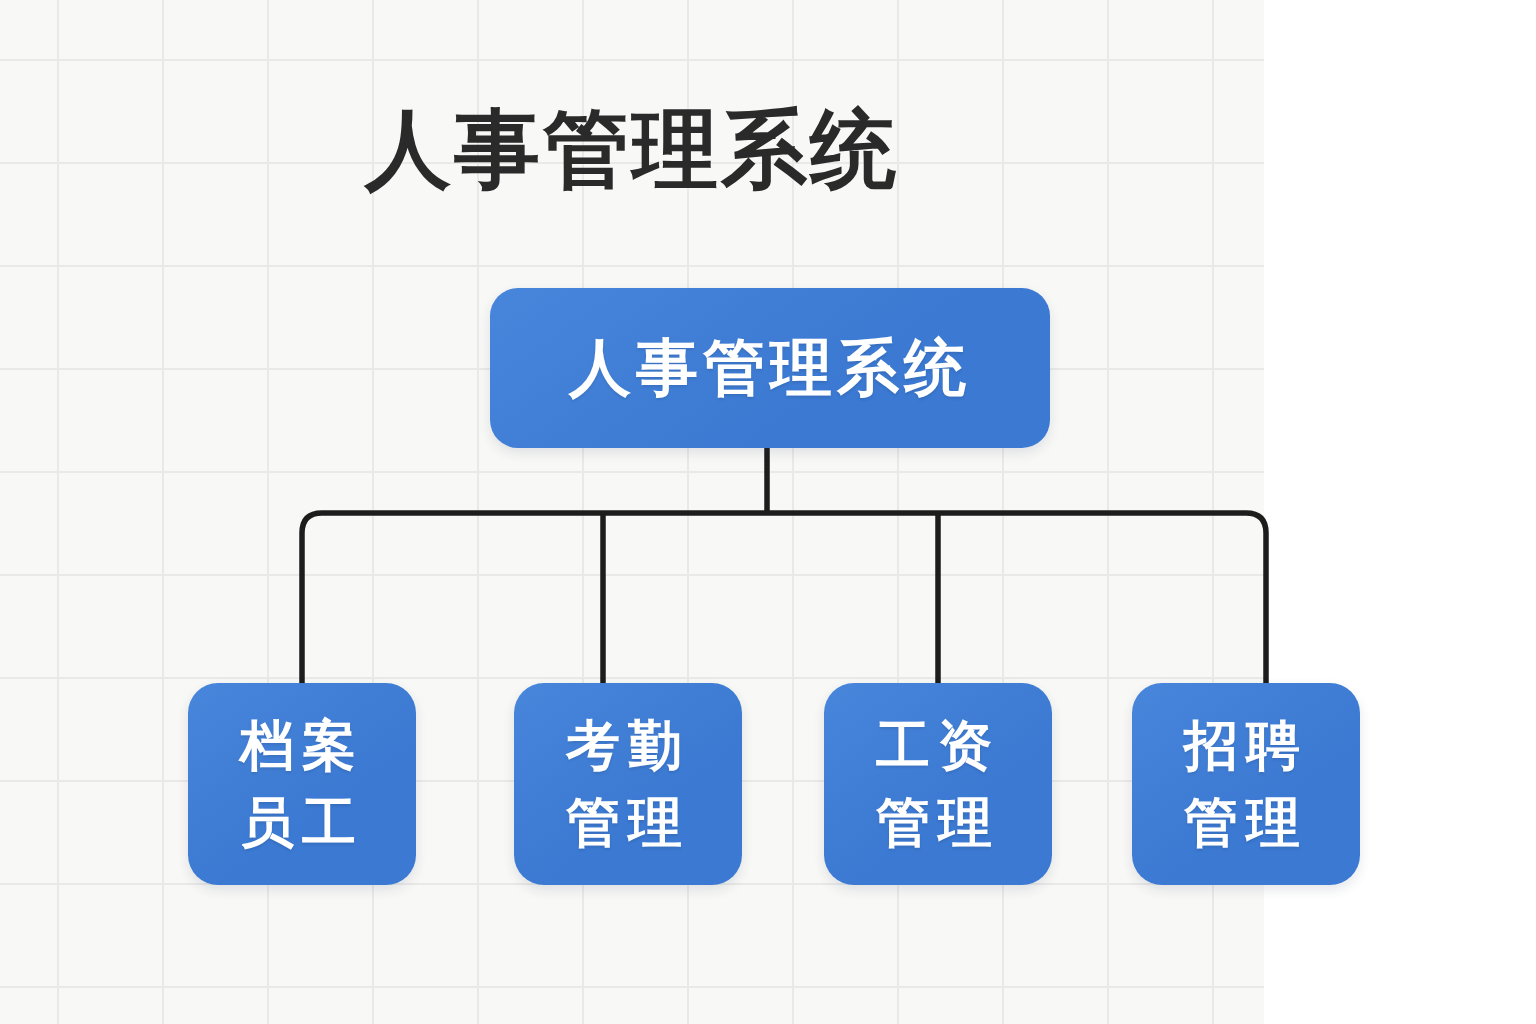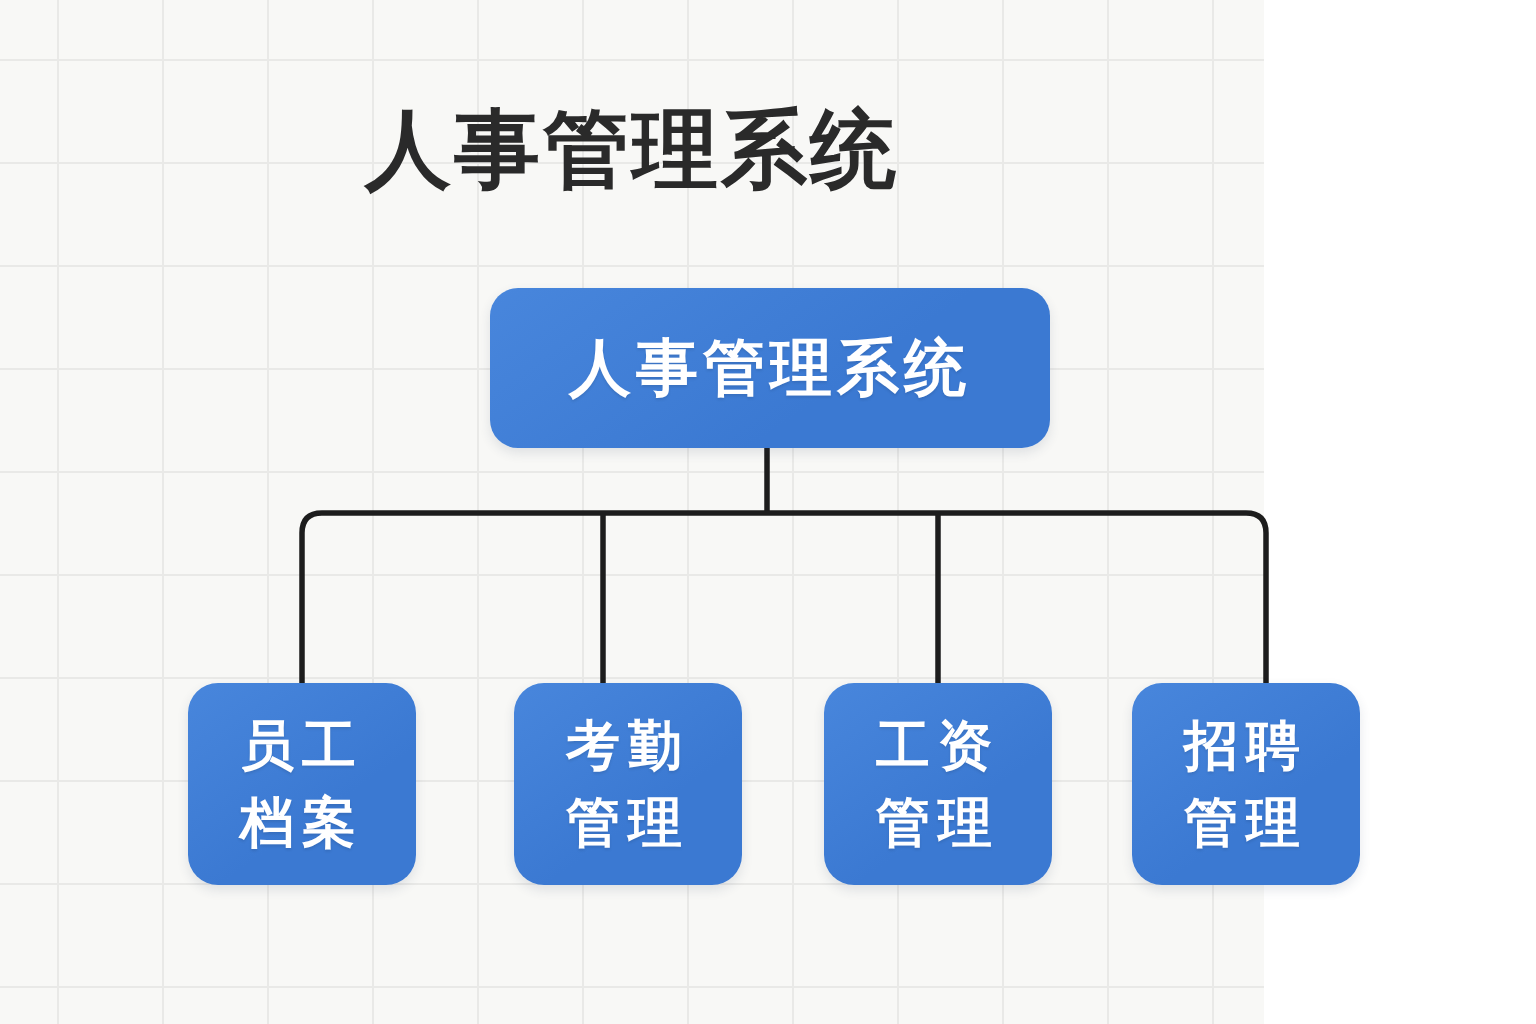--- a/index.html
+++ b/index.html
@@ -105,22 +105,22 @@
     <path d="M 302 685 L 302 533 Q 302 513 322 513 L 1246 513 Q 1266 513 1266 533 L 1266 685"></path>
     <path d="M 603 513 L 603 685"></path>
     <path d="M 938 513 L 938 685"></path>
   </svg>
 
   <div class="node node-root">
     <span class="line">人事管理系统</span>
   </div>
 
   <div class="node node-child c1">
+    <span class="line">档案</span>
     <span class="line">员工</span>
-    <span class="line">档案</span>
   </div>
 
   <div class="node node-child c2">
     <span class="line">考勤</span>
     <span class="line">管理</span>
   </div>
 
   <div class="node node-child c3">
     <span class="line">工资</span>
     <span class="line">管理</span>

